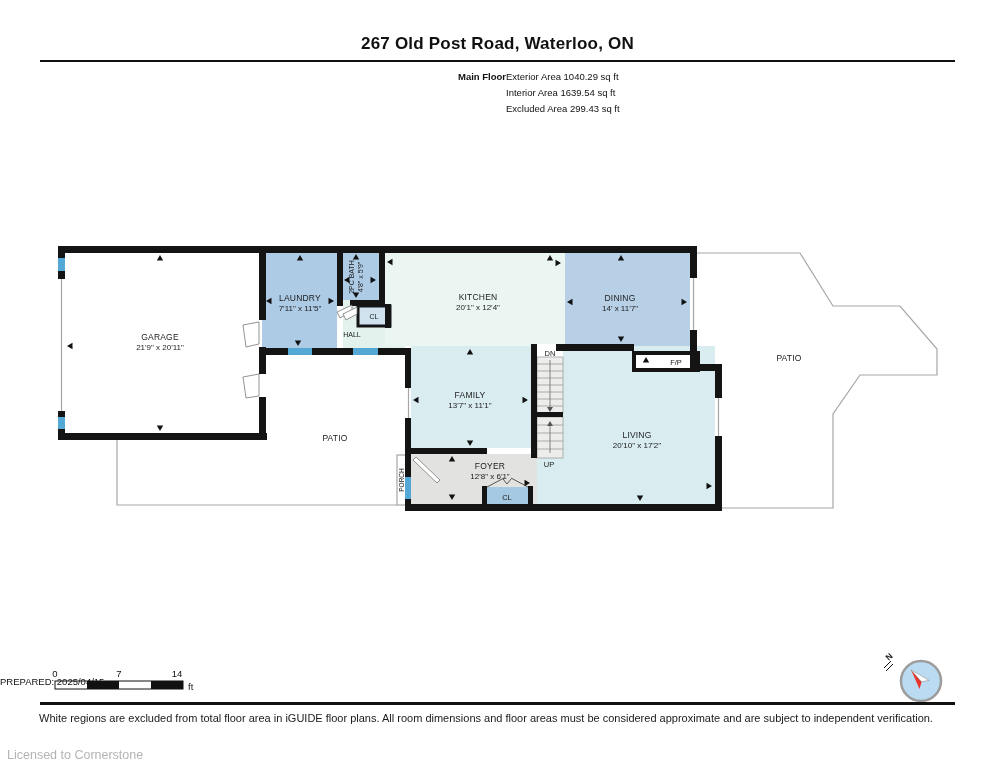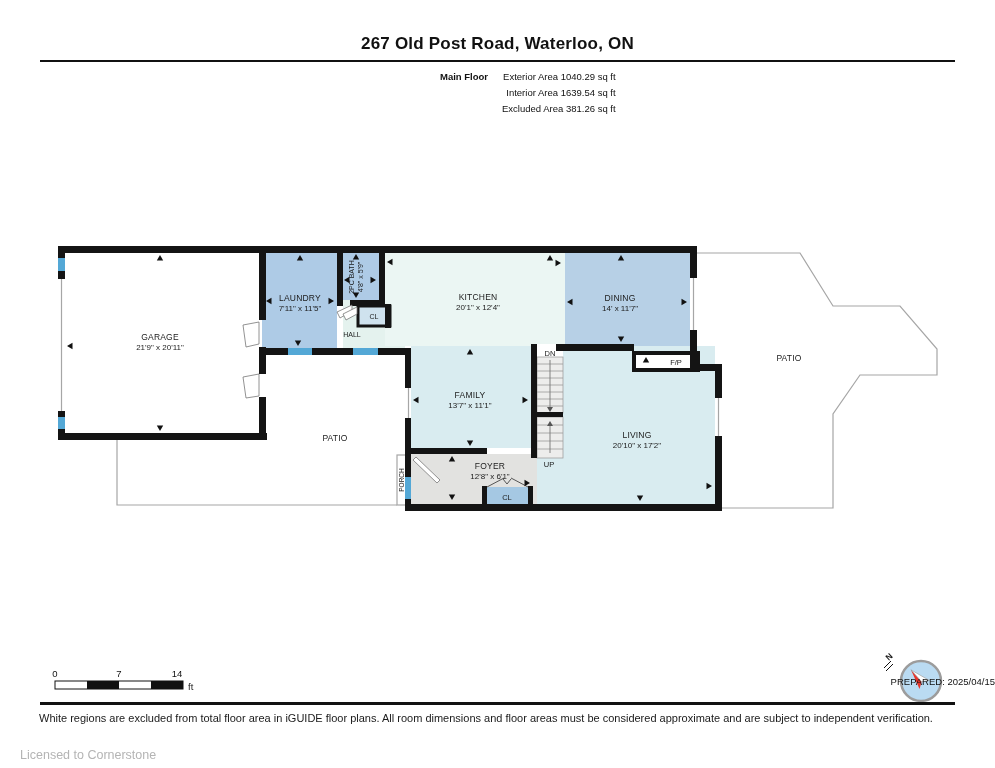--- a/index.html
+++ b/index.html
@@ -3,26 +3,26 @@
 <meta charset="utf-8">
 <style>
   html,body{margin:0;padding:0;background:#fff;}
   #page{position:relative;width:995px;height:768px;background:#fff;overflow:hidden;
         font-family:"Liberation Sans",sans-serif;color:#111;}
   .title{position:absolute;top:34px;left:0;width:100%;text-align:center;
          font-size:17px;font-weight:bold;letter-spacing:.2px;}
   .rule{position:absolute;left:40px;width:915px;background:#111;}
   .top-rule{top:60px;height:2px;}
   .bottom-rule{top:702px;height:3px;}
-  .area-block{position:absolute;top:69px;left:440px;display:flex;gap:14px;font-size:9.5px;line-height:16px;text-align:right;}
+  .area-block{position:absolute;top:69px;left:458px;display:flex;font-size:9.5px;line-height:16px;}
   .floor-label{font-weight:bold;white-space:nowrap;}
   .area-lines div{white-space:nowrap;}
-  .prepared{position:absolute;top:676px;left:0;width:100%;text-align:right;font-size:9.5px;}
+  .prepared{position:absolute;top:676px;left:0;width:100%;text-align:left;font-size:9.5px;}
   .disclaimer{position:absolute;top:712px;left:39px;font-size:11px;color:#1a1a1a;white-space:nowrap;}
-  .license{position:absolute;top:748px;left:20px;font-size:12.5px;color:#b4b4b4;}
+  .license{position:absolute;top:748px;left:7px;font-size:12.5px;color:#b4b4b4;}
   svg{position:absolute;top:0;left:0;}
   .wall-g rect{fill:#141414;}
   .win-g rect{fill:#54a8d6;}
   .thin{stroke:#a6a6a6;stroke-width:1.2;fill:none;}
   .leaf{fill:#fff;stroke:#777;stroke-width:.8;}
   .chev{stroke:#555;stroke-width:1;fill:none;}
   .arrow-g polygon{fill:#111;}
   .stair{fill:#ededec;stroke:#a0a0a0;stroke-width:.8;}
   .tread{stroke:#9a9a9a;stroke-width:.8;}
   .runline{stroke:#777;stroke-width:.9;fill:none;}
@@ -40,21 +40,21 @@
 <div id="page">
 
   <div class="title">267 Old Post Road, Waterloo, ON</div>
   <div class="rule top-rule"></div>
 
   <div class="area-block">
     <div class="floor-label">Main Floor</div>
     <div class="area-lines">
       <div>Exterior Area 1040.29 sq ft</div>
       <div>Interior Area 1639.54 sq ft</div>
-      <div>Excluded Area 381.26 sq ft</div>
+      <div>Excluded Area 299.43 sq ft</div>
     </div>
   </div>
 
   <svg width="995" height="768" viewBox="0 0 995 768">
 
     <g>
       <rect x="62" y="250" width="200" height="186" fill="#ffffff"></rect>
       <rect x="262" y="250" width="75" height="100" fill="#aecbe6"></rect>
       <rect x="343" y="250" width="36" height="52" fill="#aecbe6"></rect>
       <rect x="343" y="300" width="62" height="50" fill="#e4f2ee"></rect>

